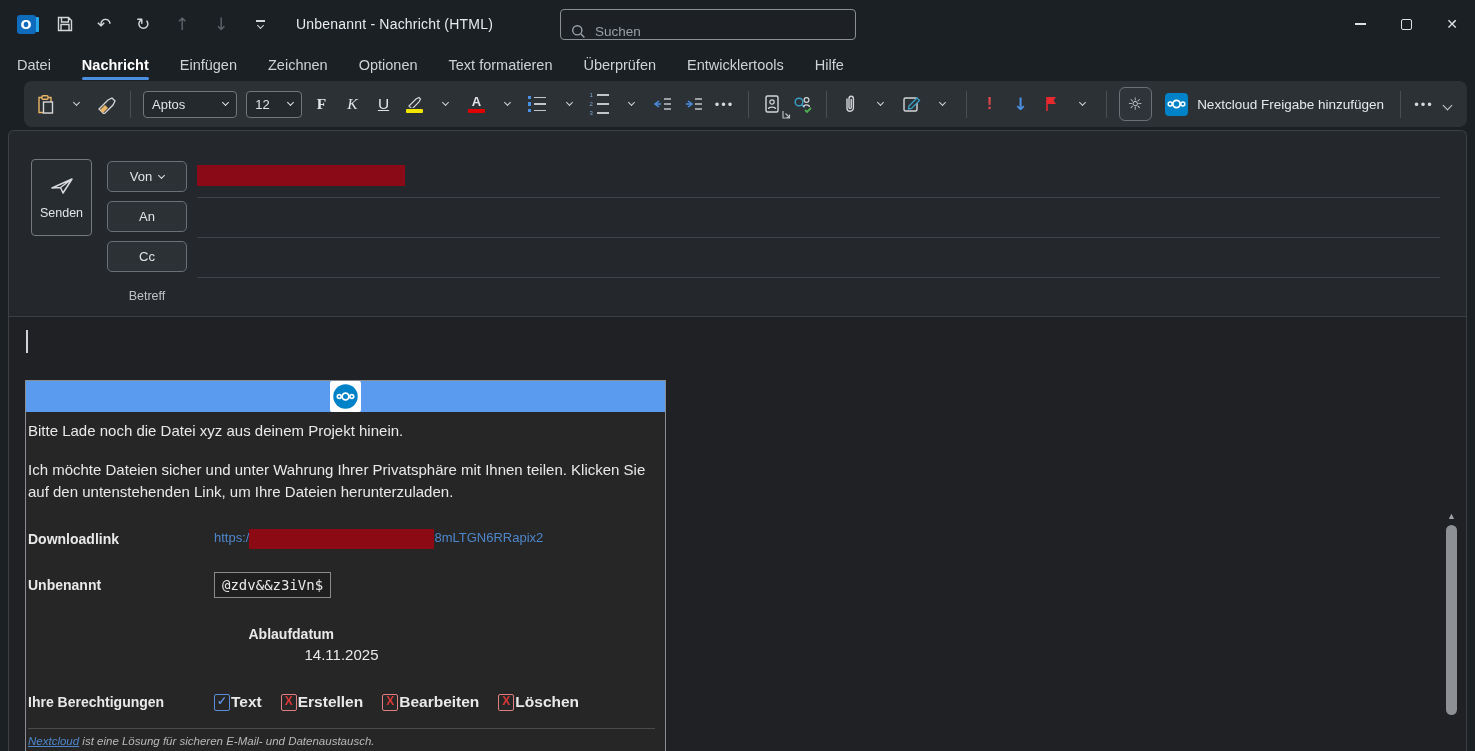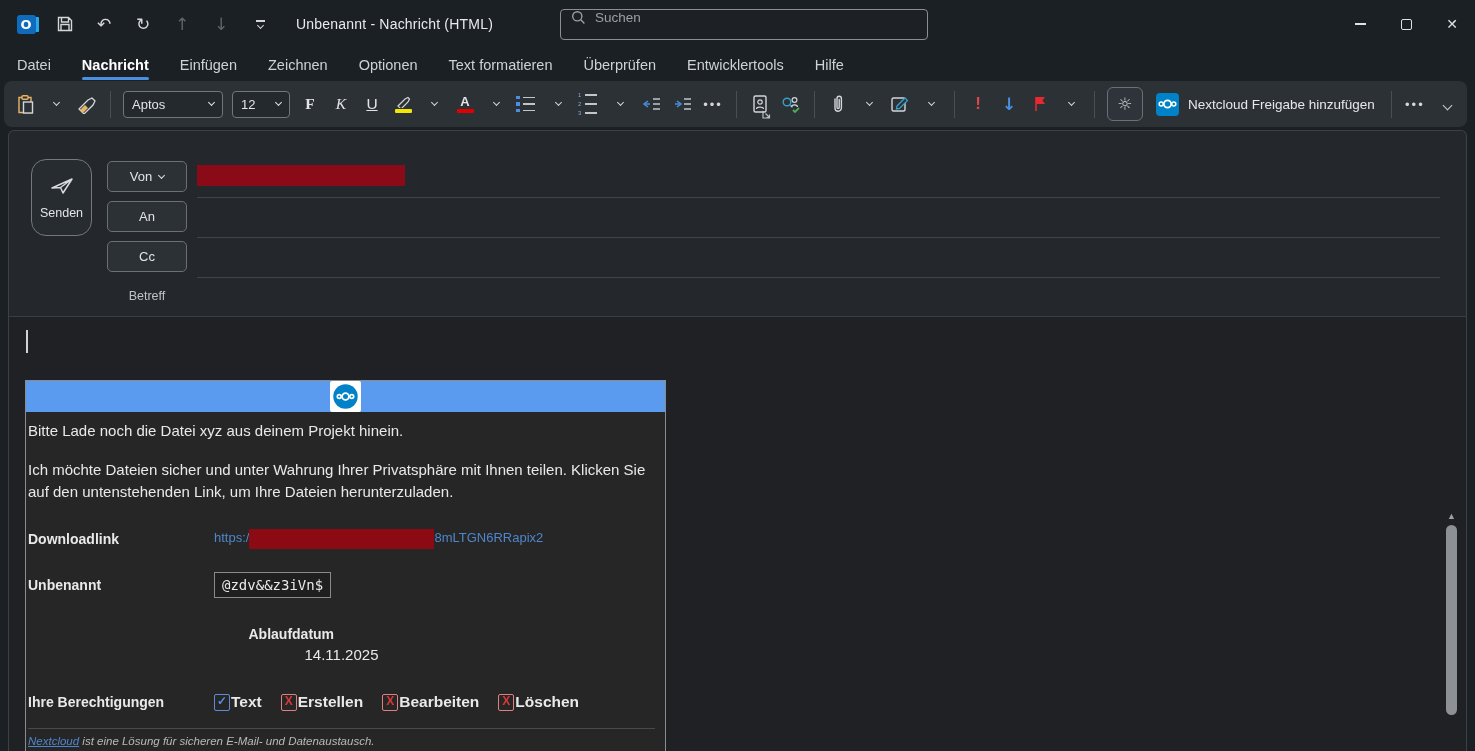--- a/index.html
+++ b/index.html
@@ -16,35 +16,35 @@
   .qat .btn { display: flex; align-items: center; justify-content: center; width: 22px; height: 22px; color: #d4d6d8; font-family: "DejaVu Sans", sans-serif; font-size: 17px; cursor: default; }
   .qat .btn.dim { color: #5f646a; }
   .outlook-logo { width: 19px; height: 19px; background: #0f6cbd; border-radius: 3px; position: relative; }
   .outlook-logo::before { content: "O"; position: absolute; inset: 0; color: #fff; font-size: 13px; font-weight: bold; display: flex; align-items: center; justify-content: center; }
   .outlook-logo::after { content: ""; position: absolute; right: -3px; top: 2px; width: 7px; height: 15px; background: #28a8ea; border-radius: 1px; z-index: -1; }
   .qat-custom { display: flex; flex-direction: column; align-items: center; gap: 1px; }
   .qat-custom .bar { width: 9px; height: 1.5px; background: #d4d6d8; }
   .chev { width: 7px; height: 7px; border-right: 1.6px solid currentColor; border-bottom: 1.6px solid currentColor; transform: rotate(45deg); display: inline-block; }
   .chev.sm { width: 5px; height: 5px; margin-top: -3px; }
   .win-title { margin-left: 25px; font-size: 14px; color: #e9eaec; letter-spacing: 0.2px; }
-  .searchbox { position: absolute; left: 560px; top: 9px; width: 368px; height: 31px; border: 1px solid #8a8f94; border-radius: 4px; background: #1d2125; display: flex; align-items: flex-start; padding: 0 10px; gap: 9px; }
+  .searchbox { position: absolute; left: 560px; top: 9px; width: 296px; height: 31px; border: 1px solid #8a8f94; border-radius: 4px; background: #1d2125; display: flex; align-items: flex-end; padding: 0 10px; gap: 9px; }
   .searchbox input { background: transparent; border: none; outline: none; color: #c8ccd0; font-size: 13.5px; width: 100%; font-family: "Liberation Sans", sans-serif; }
   .searchbox input::placeholder { color: #9aa0a6; }
   .win-controls { position: absolute; right: 0; top: 0; height: 48px; display: flex; }
   .win-controls .wbtn { width: 46px; height: 48px; display: flex; align-items: center; justify-content: center; color: #dfe1e3; }
   .min-glyph { width: 11px; height: 1.4px; background: #dfe1e3; display: inline-block; }
   .max-glyph { width: 11px; height: 11px; border: 1.4px solid #dfe1e3; border-radius: 2px; display: inline-block; }
   .close-glyph { font-size: 14px; font-family: "DejaVu Sans", sans-serif; }
   
   .ribbon-tabs { position: absolute; top: 48px; left: 0; right: 0; height: 33px; display: flex; align-items: stretch; gap: 27px; padding-left: 15px; }
   .rtab { font-size: 14.5px; color: #ced2d6; display: flex; align-items: center; position: relative; padding: 0 2px; cursor: default; }
   .rtab.active { color: #ffffff; font-weight: bold; }
   .rtab.active::after { content: ""; position: absolute; left: 2px; right: 2px; bottom: 1px; height: 3px; border-radius: 2px; background: #4a8fe0; }
   
-  .toolbar { position: absolute; top: 81px; left: 4px; right: 8px; height: 46px; background: #2c3136; border-radius: 8px; display: flex; align-items: center; padding: 0 10px; gap: 9px; }
+  .toolbar { position: absolute; top: 81px; left: 24px; right: 8px; height: 46px; background: #2c3136; border-radius: 8px; display: flex; align-items: center; padding: 0 10px; gap: 9px; }
   .ticon { display: flex; align-items: center; justify-content: center; min-width: 22px; height: 30px; color: #d4d6d8; border-radius: 4px; position: relative; }
   .tsep { width: 1px; height: 27px; background: #4a4f54; margin: 0 3px; flex: none; }
   .combo { height: 27px; border: 1px solid #71767b; border-radius: 4px; background: #24292e; display: flex; align-items: center; justify-content: space-between; padding: 0 8px; font-size: 13px; color: #e2e4e6; gap: 8px; }
   .combo.font { width: 100px; }
   .combo.size { width: 58px; }
   .fmt-letter { font-size: 15.5px; color: #e2e4e6; width: 22px; text-align: center; }
   .fmt-letter.b { font-weight: bold; font-family: "Liberation Serif", serif; }
   .fmt-letter.i { font-style: italic; font-family: "Liberation Serif", serif; }
   .fmt-letter.u { text-decoration: underline; }
   .colorbar-icon { display: flex; flex-direction: column; align-items: center; gap: 1px; width: 22px; }
@@ -57,21 +57,21 @@
   .bang { color: #d84848; font-weight: bold; font-size: 17px; width: 16px; text-align: center; }
   .lowimp { color: #4a8fe0; font-weight: bold; font-size: 17px; font-family: "DejaVu Sans", sans-serif; }
   .more-dots { font-size: 13px; letter-spacing: 2px; color: #d4d6d8; }
   .launcher { position: absolute; left: 757px; top: 28px; width: 12px; height: 12px; color: #b9bdc1; }
   .sun-btn { width: 36px; height: 34px; border: 1px solid #6b7076; border-radius: 6px; display: flex; align-items: center; justify-content: center; color: #c9cdd1; font-family: "DejaVu Sans", sans-serif; font-size: 17px; background: #2f343a; }
   .nc-btn { display: flex; align-items: center; gap: 9px; font-size: 13.5px; color: #e6e8ea; padding: 0 4px; white-space: nowrap; }
   .nc-logo { width: 23px; height: 23px; border-radius: 4px; background: #0082c9; display: flex; align-items: center; justify-content: center; }
   .collapse-chev { margin-left: auto; color: #c9cdd1; padding-right: 6px; }
   
   .compose { position: absolute; top: 130px; left: 8px; right: 8px; bottom: 0; background: #24282c; border: 1px solid #3c4146; border-bottom: none; border-radius: 6px 6px 0 0; }
-  .send-btn { position: absolute; left: 22px; top: 28px; width: 61px; height: 77px; border: 1px solid #75797e; border-radius: 15px; background: #272c31; display: flex; flex-direction: column; align-items: center; justify-content: center; gap: 9px; color: #e2e4e6; font-size: 12.5px; }
+  .send-btn { position: absolute; left: 22px; top: 28px; width: 61px; height: 77px; border: 1px solid #75797e; border-radius: 4px; background: #272c31; display: flex; flex-direction: column; align-items: center; justify-content: center; gap: 9px; color: #e2e4e6; font-size: 12.5px; }
   .field-btn { position: absolute; left: 98px; width: 80px; height: 31px; border: 1px solid #6b7076; border-radius: 5px; background: #2c3136; color: #e2e4e6; font-size: 13px; display: flex; align-items: center; justify-content: center; gap: 7px; }
   .redact { background: #8b0a18; position: absolute; }
   .field-line { position: absolute; left: 188px; right: 26px; height: 1px; background: #3f444a; }
   .subject-label { position: absolute; left: 98px; top: 158px; width: 80px; text-align: center; color: #bfc3c7; font-size: 12.5px; }
   .field-area { position: absolute; left: 188px; right: 26px; height: 34px; }
   .full-divider { position: absolute; left: 0; right: 0; top: 185px; height: 1px; background: #3a3f44; }
   .msg-body { position: absolute; left: 0; right: 0; top: 186px; bottom: 0; background: #202124; border-radius: 0 0 0 0; }
   .caret { position: absolute; left: 17px; top: 13px; width: 1.5px; height: 23px; background: #cfd3d7; }
   
   .card { position: absolute; left: 16px; top: 63px; width: 641px; border: 1px solid #8a8d90; background: #262626; }

